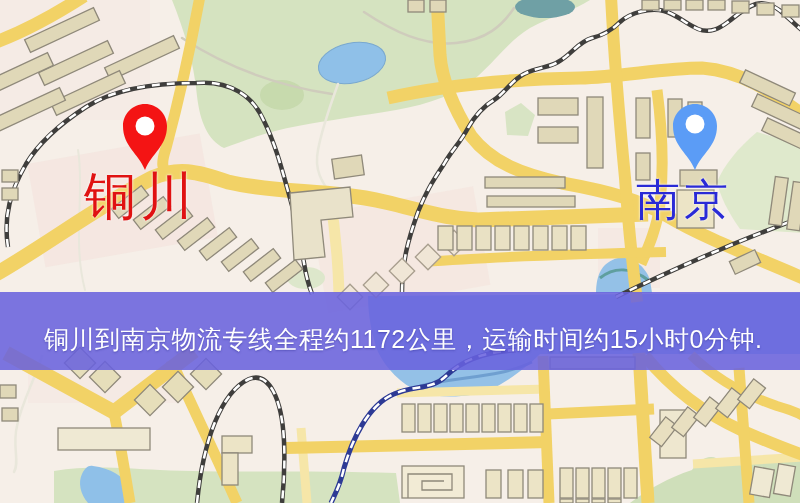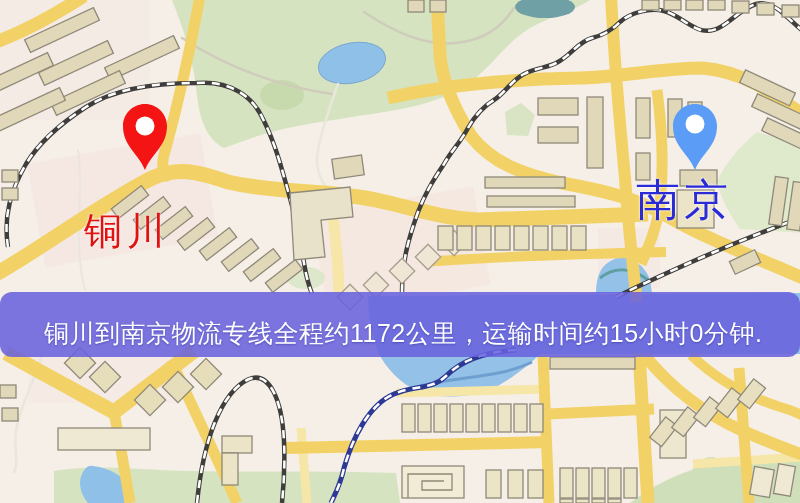--- a/index.html
+++ b/index.html
@@ -7,25 +7,25 @@
     position:relative;width:800px;height:503px;overflow:hidden;
     font-family:"Liberation Sans","DejaVu Sans",sans-serif;
     background:#f6efe8;
   }
   .stage svg.map{position:absolute;left:0;top:0;}
   .pin{position:absolute;}
   .city-label{
     position:absolute;font-weight:500;line-height:1;white-space:nowrap;
     text-shadow:0 0 3px rgba(255,255,255,.85),0 0 1px rgba(255,255,255,.9);
   }
-  .city-label.origin{left:84px;top:170px;font-size:38px;letter-spacing:5px;margin-top:42px;}
+  .city-label.origin{left:84px;top:170px;font-size:52px;letter-spacing:5px;}
   .city-label.dest{left:636px;top:178px;font-size:44px;letter-spacing:4px;}
   .banner{
-    position:absolute;left:0;right:0;top:292px;height:65px;
-    display:flex;align-items:center;box-sizing:border-box;padding:17px 10px 0 44px;border-radius:12px;
+    position:absolute;left:0;right:0;top:292px;height:78px;
+    display:flex;align-items:center;box-sizing:border-box;padding:17px 10px 0 44px;
   }
   .banner span{
     font-size:25px;letter-spacing:.5px;white-space:nowrap;
     text-shadow:0 1px 2px rgba(50,50,150,.55);
   }
 </style>
 </head>
 <body>
 
 <div class="stage">

